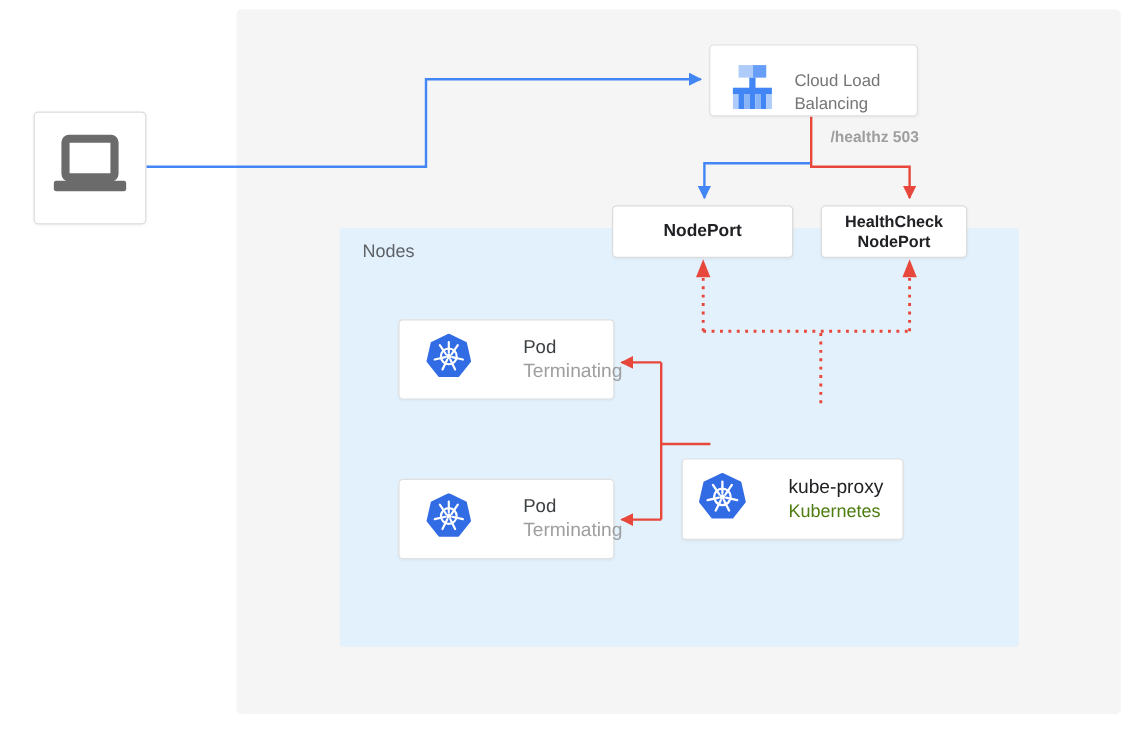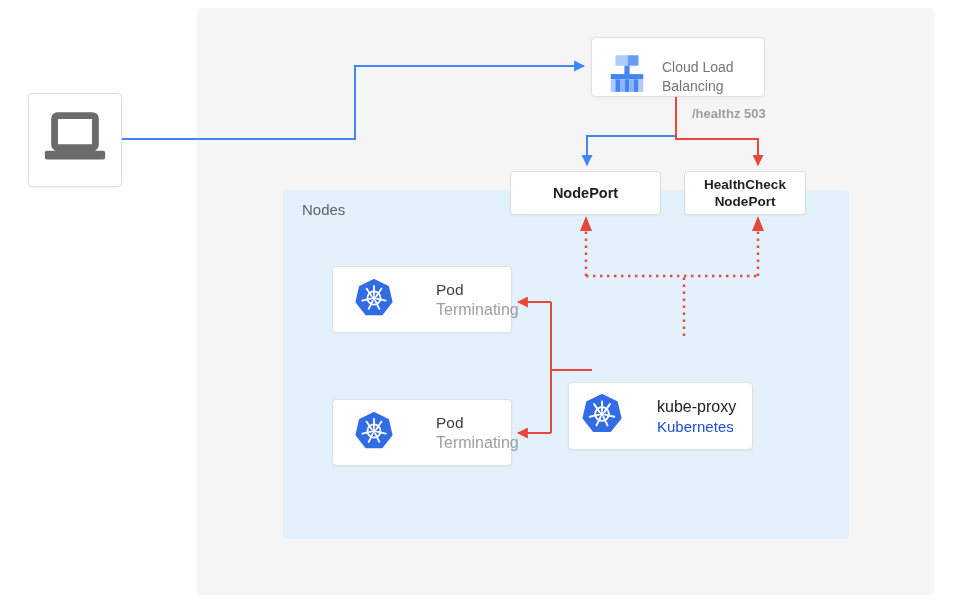--- a/index.html
+++ b/index.html
@@ -31,21 +31,21 @@
   .pod2-card{left:332px;top:399px;width:180px;height:67px;}
   .pod-card .icon{margin-left:22px;flex:0 0 auto;}
   .pod-text{margin-left:19px;}
   .pod-title{font-size:15.5px;color:#3c4043;}
   .pod-status{font-size:16px;color:#9e9e9e;margin-top:2px;}
 
   .kproxy-card{left:568px;top:338px;width:185px;height:68px;margin-top:44px;}
   .kproxy-card .icon{margin-left:13px;flex:0 0 auto;}
   .kproxy-text{margin-left:11px;}
   .kproxy-title{font-size:16px;color:#202124;}
-  .kproxy-sub{font-size:15px;color:#1d4ed8;margin-top:2px;}
+  .kproxy-sub{font-size:15px;color:#4d7c0f;margin-top:2px;}
 
   svg.arrows{position:absolute;left:0;top:0;pointer-events:none;}
 </style>
 </head>
 <body>
 
 <div id="stage">
 
   <div class="panel"></div>
 

